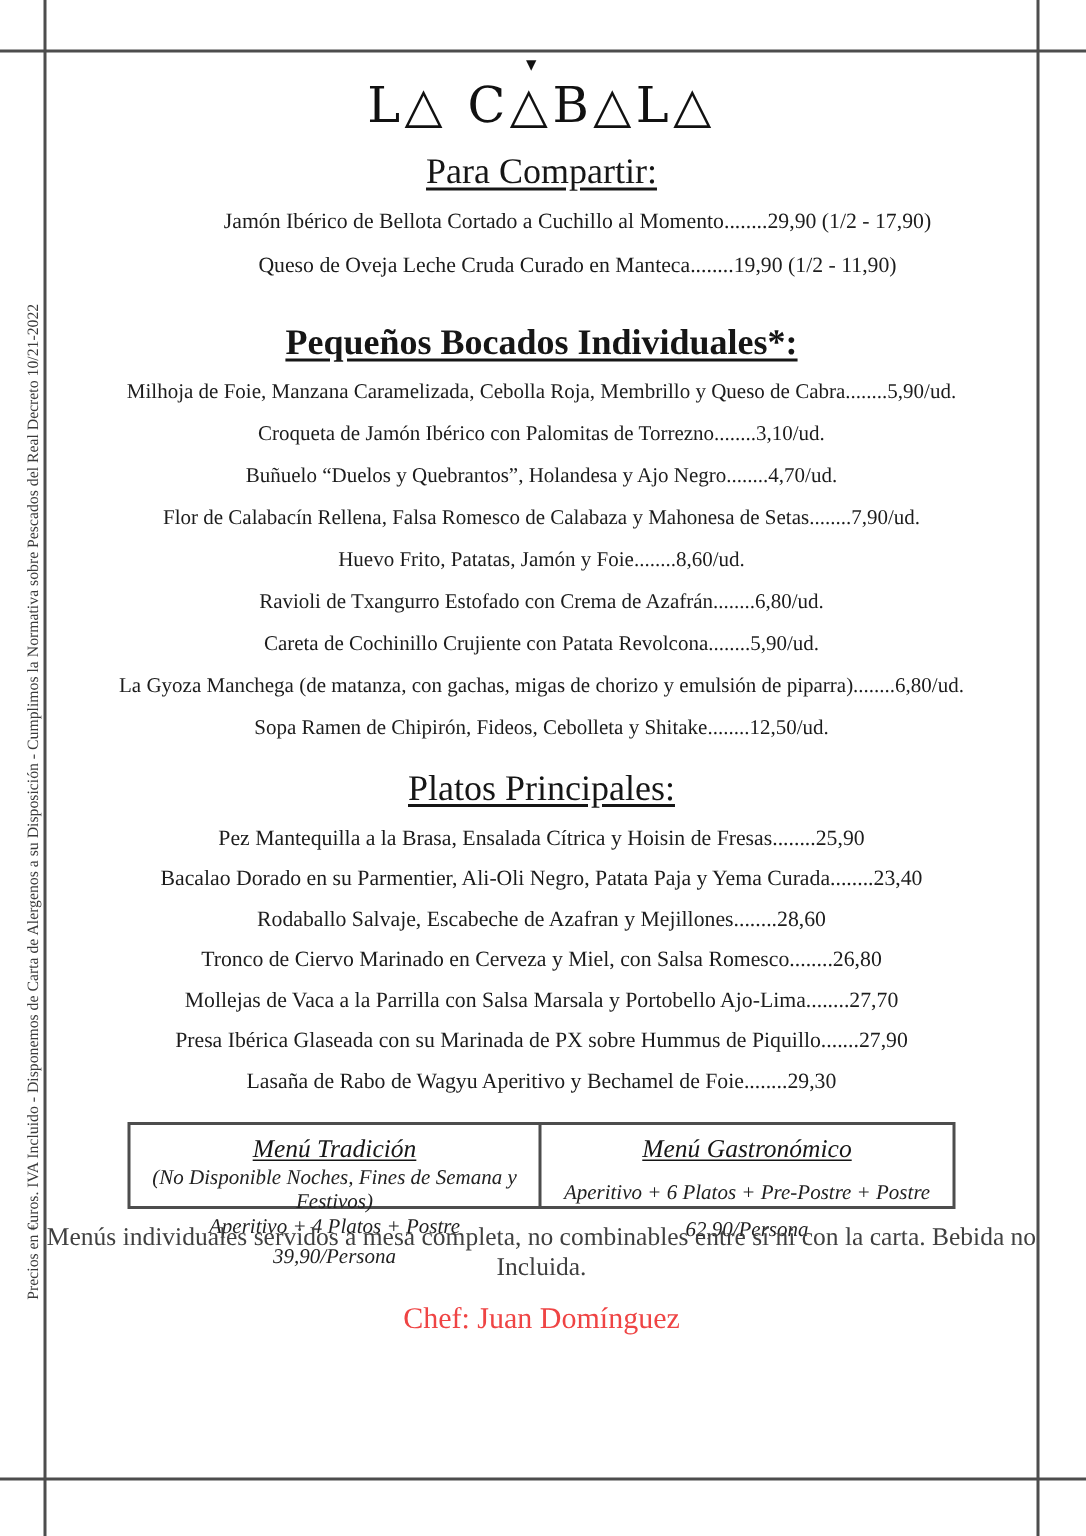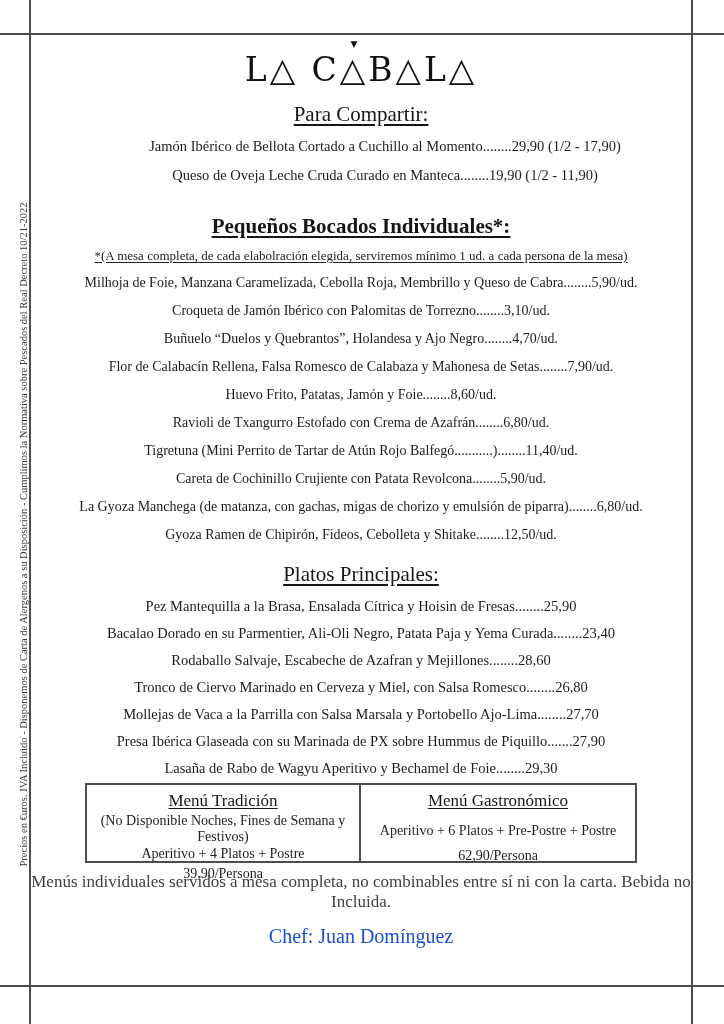--- a/index.html
+++ b/index.html
@@ -40,60 +40,60 @@
     line-height: 1.2;
   }
   .acc-wrap { position: relative; display: inline-block; }
   .acc-mark {
     position: absolute; top: -11px; left: 50%;
     transform: translateX(-50%);
     font-size: 9px; letter-spacing: 0;
   }
 
   .section-title {
-    font-size: 21px; color: #161616;
+    font-size: 24px; color: #161616;
     text-decoration: underline; text-underline-offset: 3px;
   }
   .st-compartir  { margin-top: 12px; }
   .st-bocados    { margin-top: 24px; font-weight: bold; }
   .st-principales{ margin-top: 13px; }
 
   .note-line {
     margin-top: 9px; font-size: 13px; color: #222;
     text-decoration: underline; text-underline-offset: 2px;
   }
 
   ul.items { list-style: none; }
   ul.items li { font-size: 14px; line-height: 28px; color: #1c1c1c; }
   ul.compartir-items   { margin-top: 5px; padding-left: 48px; }
   ul.compartir-items li{ line-height: 29px; font-size: 14.5px; }
   ul.bocados-items     { margin-top: 5px; text-align: center; }
   ul.principales-items { margin-top: 6px; }
   ul.principales-items li { line-height: 27px; font-size: 14.5px; }
 
   .menus {
-    margin: 1px auto 0 auto;
-    width: 552px; height: 80px;
+    margin: 13px auto 0 auto;
+    width: 552px; height: 58px;
     border: 2px solid #4d4d4d;
-    display: flex; text-align: center;
+    display: flex; text-align: center; font-style: italic;
   }
   .menu-cell { flex: 1 1 50%; padding: 6px 8px 4px 8px; }
   .menu-cell.left { border-right: 2px solid #4d4d4d; }
   .menu-title {
     font-size: 17px; color: #161616;
     text-decoration: underline; text-underline-offset: 2px;
   }
   .menu-note { font-size: 14px; margin-top: 2px; color: #222; }
   .menu-line { font-size: 14px; margin-top: 1px; }
   .menu-cell.right .menu-line { margin-top: 12px; }
   .menu-price { font-size: 14px; margin-top: 4px; }
   .menu-cell.right .menu-price { margin-top: 9px; }
 
   .footer-note { margin-top: 9px; font-size: 17px; color: #404040; }
-  .chef { margin-top: 13px; font-size: 20px; color: #1d4ed8; }
+  .chef { margin-top: 13px; font-size: 20px; color: #ef4444; }
 </style>
 </head>
 <body>
 
 <div class="hline top"></div>
 <div class="hline bottom"></div>
 <div class="vline left"></div>
 <div class="vline right"></div>
 
 <div class="side-note">Precios en €uros. IVA Incluido - Disponemos de Carta de Alergenos a su Disposición - Cumplimos la Normativa sobre Pescados del Real Decreto 10/21-2022</div>
@@ -102,32 +102,30 @@
 
   <div class="logo"><span>L△ C</span><span class="acc-wrap"><span class="acc-mark">▼</span><span>△</span></span><span>B△L△</span></div>
 
   <div class="section-title st-compartir">Para Compartir:</div>
   <ul class="items compartir-items">
     <li>Jamón Ibérico de Bellota Cortado a Cuchillo al Momento........29,90  (1/2 - 17,90)</li>
     <li>Queso de Oveja Leche Cruda Curado en Manteca........19,90  (1/2 - 11,90)</li>
   </ul>
 
   <div class="section-title st-bocados">Pequeños Bocados Individuales*:</div>
-  <div class="note-line">*(A mesa completa, de cada elabolración elegida, serviremos mínimo 1 ud. a cada persona de la mesa)</div>
   <ul class="items bocados-items">
     <li>Milhoja de Foie, Manzana Caramelizada, Cebolla Roja, Membrillo y Queso de Cabra........5,90/ud.</li>
     <li>Croqueta de Jamón Ibérico con Palomitas de Torrezno........3,10/ud.</li>
     <li>Buñuelo “Duelos y Quebrantos”, Holandesa y Ajo Negro........4,70/ud.</li>
     <li>Flor de Calabacín Rellena, Falsa Romesco de Calabaza y Mahonesa de Setas........7,90/ud.</li>
     <li>Huevo Frito, Patatas, Jamón y Foie........8,60/ud.</li>
     <li>Ravioli de Txangurro Estofado con Crema de Azafrán........6,80/ud.</li>
-    <li>Tigretuna (Mini Perrito de Tartar de Atún Rojo Balfegó...........)........11,40/ud.</li>
     <li>Careta de Cochinillo Crujiente con Patata Revolcona........5,90/ud.</li>
     <li>La Gyoza Manchega (de matanza, con gachas, migas de chorizo y emulsión de piparra)........6,80/ud.</li>
-    <li>Gyoza Ramen de Chipirón, Fideos, Cebolleta y Shitake........12,50/ud.</li>
+    <li>Sopa Ramen de Chipirón, Fideos, Cebolleta y Shitake........12,50/ud.</li>
   </ul>
 
   <div class="section-title st-principales">Platos Principales:</div>
   <ul class="items principales-items">
     <li>Pez Mantequilla a la Brasa, Ensalada Cítrica y Hoisin de Fresas........25,90</li>
     <li>Bacalao Dorado en su Parmentier, Ali-Oli Negro, Patata Paja y Yema Curada........23,40</li>
     <li>Rodaballo Salvaje, Escabeche de Azafran y Mejillones........28,60</li>
     <li>Tronco de Ciervo Marinado en Cerveza y Miel, con Salsa Romesco........26,80</li>
     <li>Mollejas de Vaca a la Parrilla con Salsa Marsala y Portobello Ajo-Lima........27,70</li>
     <li>Presa Ibérica Glaseada con su Marinada de PX sobre Hummus de Piquillo.......27,90</li>

